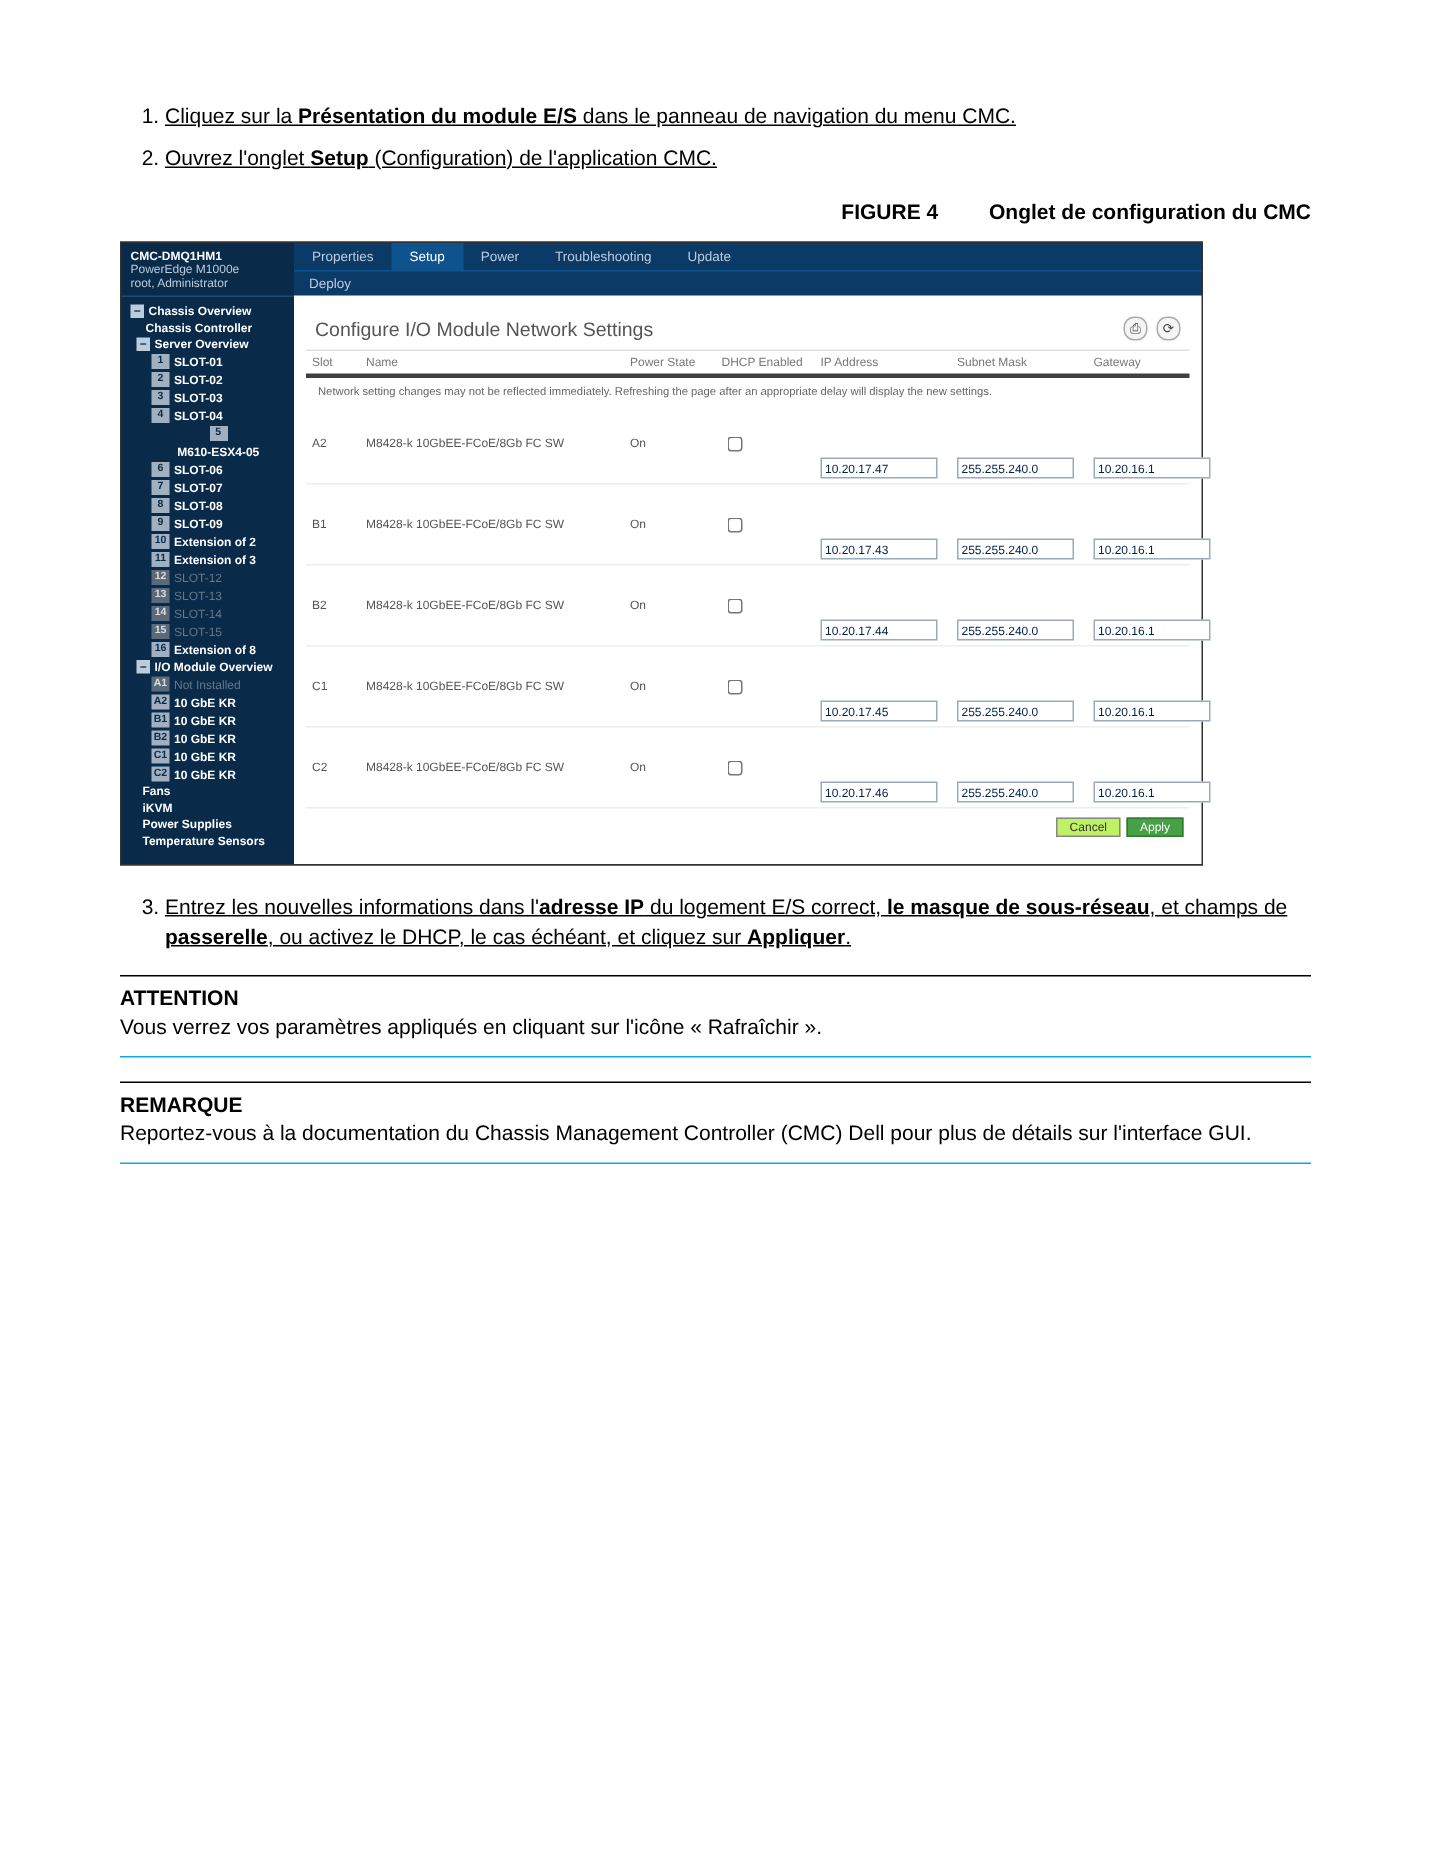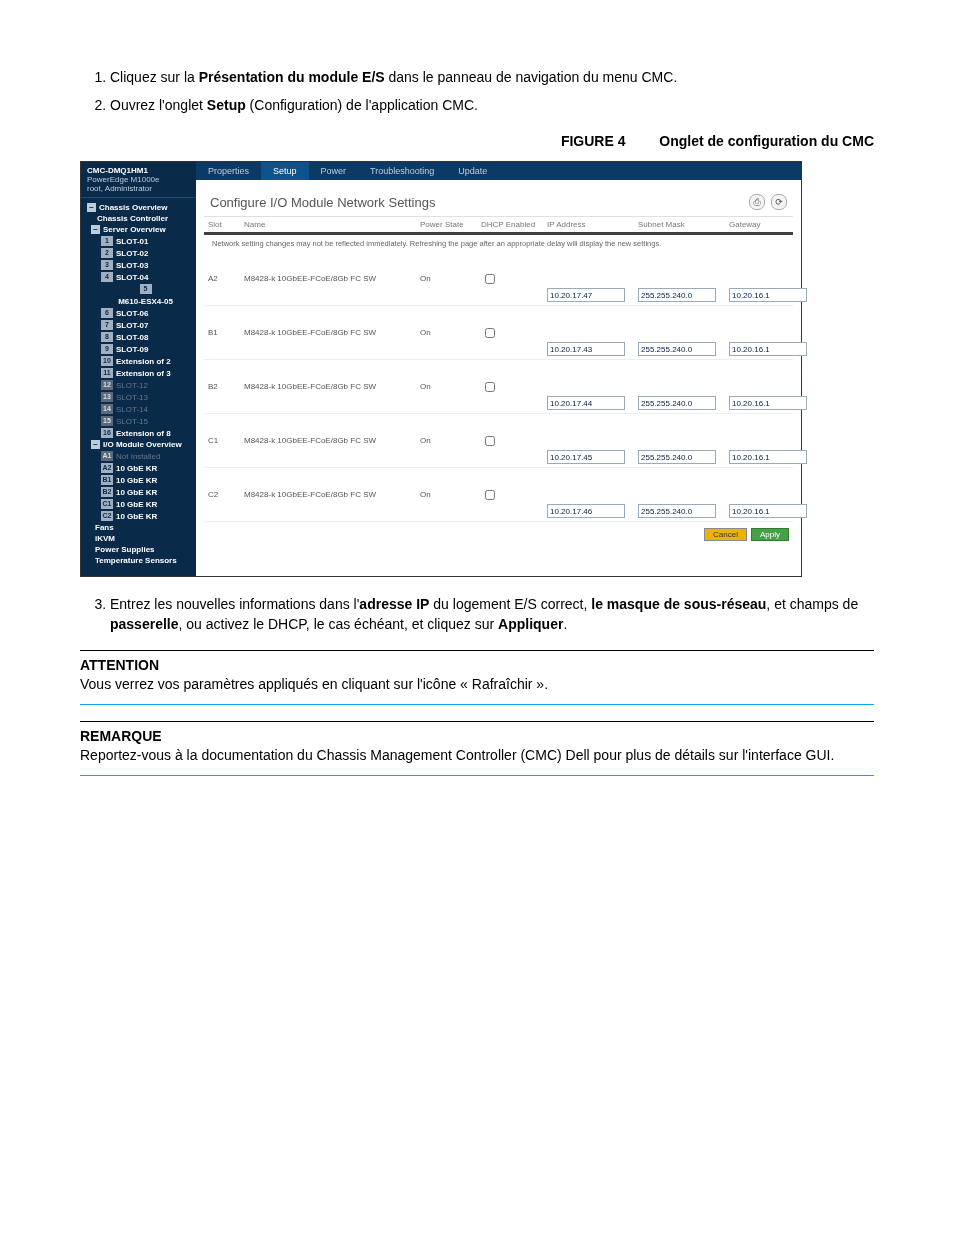--- a/index.html
+++ b/index.html
@@ -4,21 +4,21 @@
 <style>
   body {
     font-family: Arial, Helvetica, sans-serif;
     font-size: 14px;
     color: #000;
     background: #fff;
     margin: 0;
     padding: 60px 80px 60px 80px;
   }
   .doc-ol { list-style: decimal; padding-left: 30px; margin: 0; }
-  .doc-ol li { margin: 8px 0; line-height: 1.4; }
+  .doc-ol li { margin: 8px 0; line-height: 1.4; text-decoration: underline; }
   .bold { font-weight: bold; }
   .figure-caption { margin: 18px 0 12px 0; text-align: right; }
   .figure-caption .flabel { font-weight: bold; font-size: 14px; text-transform: uppercase; }
   .figure-caption .ftitle { font-weight: 600; margin-left: 30px; }
   .note-section { margin: 16px 0; border-top: 1px solid #000; border-bottom: 1px solid #0ea5e9; padding: 6px 0 10px 0; }
   .note-section h4 { margin: 0 0 2px 0; font-size: 14px; font-weight: bold; text-transform: uppercase; }
   .note-section p { margin: 0; line-height: 1.35; }
 
   
   .cmc-window { margin: 10px 0 18px 0; border: 1px solid #333; background: #2f2f2f; width: 720px; font-size: 9px; color:#fff; position: relative; }
@@ -51,21 +51,21 @@
   .toolbar-icons { margin-left:auto; display:flex; gap:6px; }
   .toolbar-icons .ticon { width:14px; height:14px; border:1px solid #aaa; border-radius:7px; background:#f5f5f5; font-size:9px; text-align:center; line-height:14px; color:#444; }
   .grid { font-size:8px; color:#555; }
   .grid-header, .grid-row { display:grid; grid-template-columns: 30px 170px 55px 60px 85px 85px 60px; align-items:center; gap:6px; padding:3px 4px; }
   .grid-header { border-bottom:3px solid #404040; color:#777; }
   .grid-note { font-size:7.5px; color:#666; padding:4px 8px; }
   .grid-row { border-bottom:1px solid #eee; }
   .cell-input { height:12px; font-size:8px; border:1px solid #9ab; color:#024; width:72px; padding:0 2px;margin-top:33px; }
   .cell-chk { width:10px; height:10px; }
   .action-bar { display:flex; justify-content:flex-end; gap:4px; padding:6px 4px; }
-  .btn { font-size:8px; padding:1px 8px; border:1px solid #888; background:#eab308; color:#333; }
+  .btn { font-size:8px; padding:1px 8px; border:1px solid #888; background:#bef264; color:#333; }
   .btn.primary { background:#46a046; color:#fff; border-color:#2e7a2e; }
 </style>
 </head>
 <body>
 
 <ol class="doc-ol">
   <li>
     <span>Cliquez sur la </span><span class="bold">Présentation du module E/S</span><span> dans le panneau de navigation du menu CMC.</span>
   </li>
   <li>
@@ -211,20 +211,23 @@
     </div>
 
     <div class="cmc-main">
       <div class="tabs-row" id="tabs-row">
           <span class="cmc-tab">Properties</span>
           <span class="cmc-tab active">Setup</span>
           <span class="cmc-tab">Power</span>
           <span class="cmc-tab">Troubleshooting</span>
           <span class="cmc-tab">Update</span>
         </div>
+      <div class="subtabs-row">
+        <span class="cmc-subtab">Deploy</span>
+      </div>
       <div class="content-area">
         <div class="content-title-bar">
           <span class="content-title">Configure I/O Module Network Settings</span>
           <span class="toolbar-icons">
             <span class="ticon">⎙</span>
             <span class="ticon">⟳</span>
           </span>
         </div>
         <div class="grid">
           <div class="grid-header">

